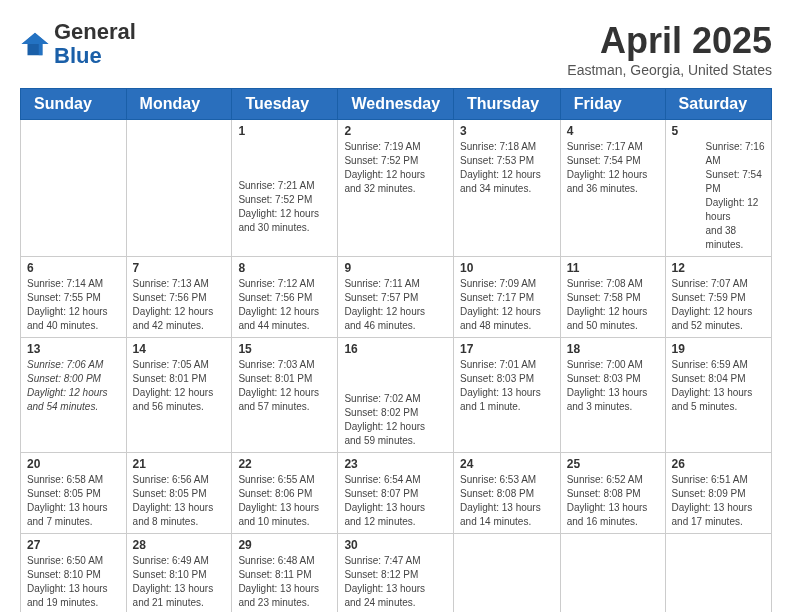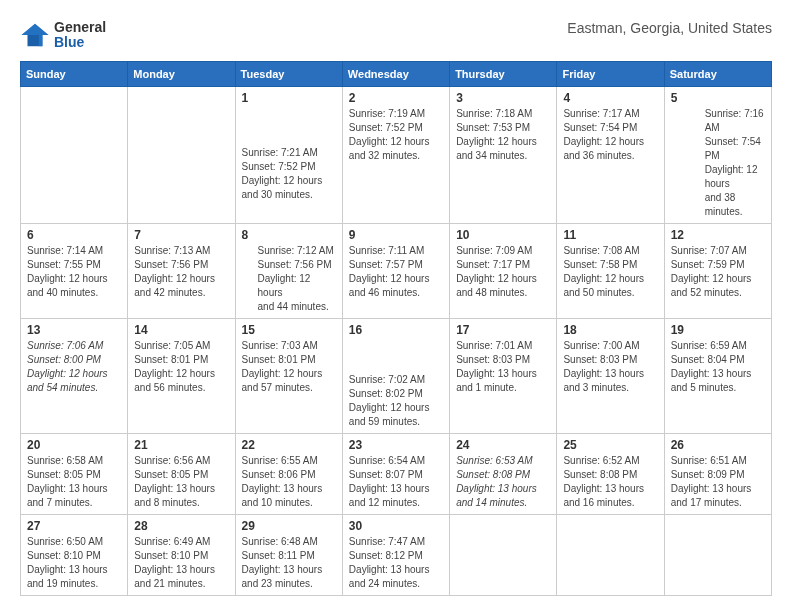--- a/index.html
+++ b/index.html
@@ -15,21 +15,21 @@
       justify-content: space-between;
       align-items: flex-start;
       margin-bottom: 10px;
     }
     .logo {
       display: flex;
       align-items: center;
       gap: 4px;
     }
     .logo-text {
-      font-size: 14px;
+      font-size: 22px;
       font-weight: bold;
       line-height: 1.1;
     }
     .logo-general { color: #333; }
     .logo-blue { color: #1a5fa8; }
     .logo-icon {
       width: 30px;
       height: 30px;
     }
     .title-block {
@@ -46,22 +46,22 @@
     }
     .calendar {
       width: 100%;
       border-collapse: collapse;
       border: 1px solid #ccc;
     }
     .calendar th {
       background-color: #2a6fbd;
       color: white;
       text-align: left;
-      padding: 6px 5px;
-      font-size: 11px;
+      padding: 6px 13px;
+      font-size: 16px;
       border: 1px solid #1a5fa8;
     }
     .calendar td {
       vertical-align: top;
       border: 1px solid #ccc;
       padding: 4px 6px;
       font-size: 10.5px;
       color: #333;
       width: calc(100% / 7);
       min-height: 80px;
@@ -93,20 +93,21 @@
     <svg class="logo-icon" viewBox="0 0 40 40" xmlns="http://www.w3.org/2000/svg">
       <polygon points="20,5 38,20 30,20 30,35 10,35 10,20 2,20" fill="#1a5fa8"></polygon>
       <polygon points="20,5 38,20 30,20 30,35 25,35 25,20 2,20" fill="#2a7fd4" opacity="0.6"></polygon>
     </svg>
     <div class="logo-text">
       <span class="logo-general">General</span><br>
       <span class="logo-blue">Blue</span>
     </div>
   </div>
   <div class="title-block">
+    <div class="month-title">April 2025</div>
     <div class="location">Eastman, Georgia, United States</div>
   </div>
 </div>
 
 <table class="calendar">
   <thead>
     <tr>
       <th>Sunday</th>
       <th>Monday</th>
       <th>Tuesday</th>
@@ -166,21 +167,21 @@
         </td>
         <td>
           <span class="day-number">7</span>
           <div class="day-info" style="white-space: pre-line;">Sunrise: 7:13 AM
 Sunset: 7:56 PM
 Daylight: 12 hours
 and 42 minutes.</div>
         </td>
         <td>
           <span class="day-number">8</span>
-          <div class="day-info" style="white-space: pre-line; margin-left: 16px;">Sunrise: 7:12 AM
+          <div class="day-info" style="white-space: pre-line;">Sunrise: 7:12 AM
 Sunset: 7:56 PM
 Daylight: 12 hours
 and 44 minutes.</div>
         </td>
         <td>
           <span class="day-number">9</span>
           <div class="day-info" style="white-space: pre-line;">Sunrise: 7:11 AM
 Sunset: 7:57 PM
 Daylight: 12 hours
 and 46 minutes.</div>
@@ -282,21 +283,21 @@
         </td>
         <td>
           <span class="day-number">23</span>
           <div class="day-info" style="white-space: pre-line;">Sunrise: 6:54 AM
 Sunset: 8:07 PM
 Daylight: 13 hours
 and 12 minutes.</div>
         </td>
         <td>
           <span class="day-number">24</span>
-          <div class="day-info" style="white-space: pre-line; font-style: italic;">Sunrise: 6:53 AM
+          <div class="day-info" style="white-space: pre-line;">Sunrise: 6:53 AM
 Sunset: 8:08 PM
 Daylight: 13 hours
 and 14 minutes.</div>
         </td>
         <td>
           <span class="day-number">25</span>
           <div class="day-info" style="white-space: pre-line;">Sunrise: 6:52 AM
 Sunset: 8:08 PM
 Daylight: 13 hours
 and 16 minutes.</div>

